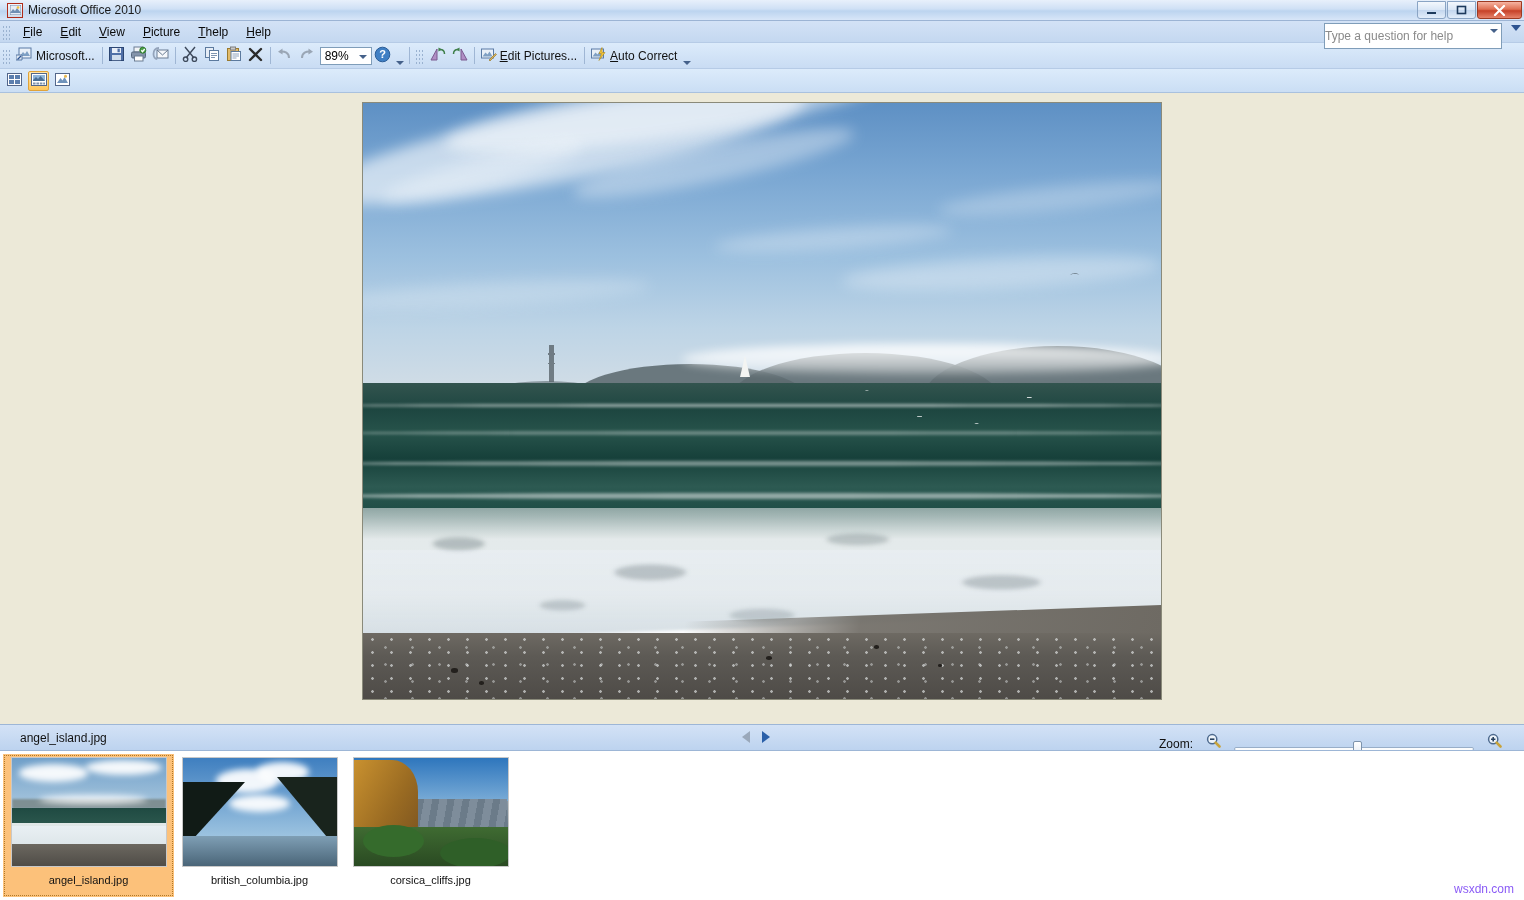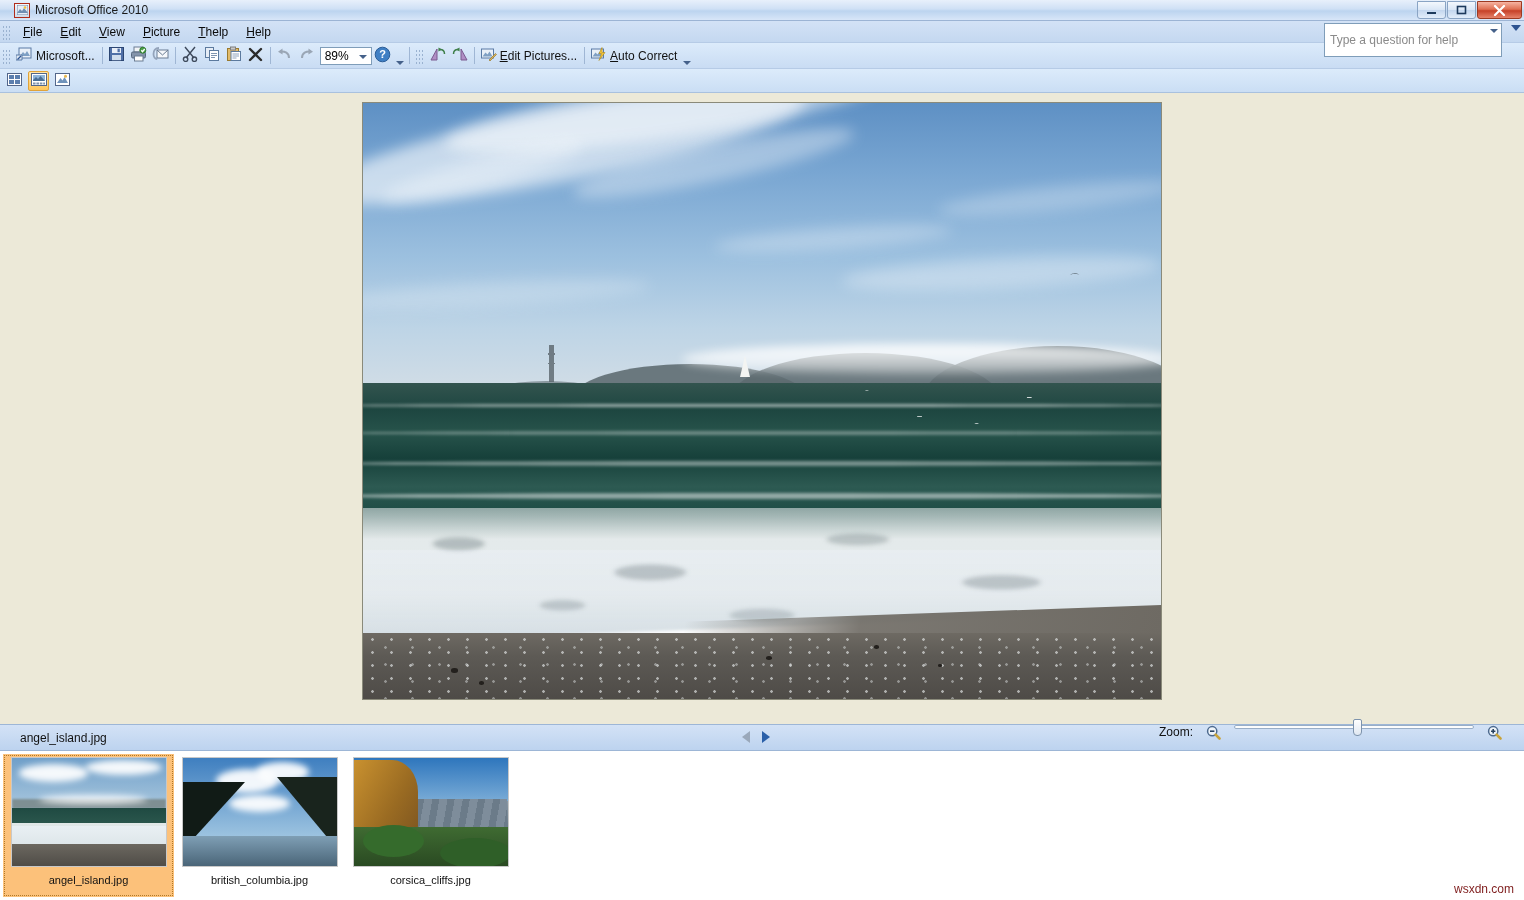--- a/index.html
+++ b/index.html
@@ -16,21 +16,21 @@
     background: #d6e3f5;
     position: relative;
   }
 
   
   .titlebar {
     height: 21px; flex: 0 0 21px;
     background: linear-gradient(to bottom, #e8f0fb 0%, #cfe0f5 45%, #bcd4ef 55%, #d8e6f8 100%);
     border-bottom: 1px solid #9cb4d4;
     display: flex; align-items: center;
-    padding-left: 14px;
+    padding-left: 7px;
     position: relative;
   }
   .title-icon {
     width: 16px; height: 15px;
     border: 1px solid #b02c1a;
     background: linear-gradient(to bottom, #f2f6fb, #cfdcea);
     display: flex; align-items: center; justify-content: center;
     margin-right: 5px;
   }
   .title-icon svg { display: block; }
@@ -70,24 +70,23 @@
     background-size: 3px 4px;
     background-position: 2px 1px;
   }
   .menu-item {
     padding: 3px 9px; font-size: 12px; color: #0a0a0a;
     white-space: nowrap;
   }
   .menu-item u { text-decoration: underline; }
   .help-box {
     position: absolute; right: 22px; top: 2px;
-    width: 178px; height: 34px;
+    width: 178px; height: 26px;
     background: #fff; border: 1px solid #7f9db9;
     display: flex; align-items: center;
-    padding-left: 5px;
   }
   .help-box span { color: #8a8a8a; font-size: 12px; }
   .help-arrow {
     position: absolute; right: 3px; top: 5px;
     width: 0; height: 0;
     border-left: 4px solid transparent; border-right: 4px solid transparent;
     border-top: 4px solid #45618a;
   }
   .menu-scroll {
     position: absolute; right: 3px; top: 4px;
@@ -311,21 +310,21 @@
     border-top: 6px solid transparent; border-bottom: 6px solid transparent;
     border-right: 8px solid #9aa8ba;
   }
   .nav-next {
     width: 0; height: 0;
     border-top: 6px solid transparent; border-bottom: 6px solid transparent;
     border-left: 8px solid #2a5fa8;
   }
   .zoomctl {
     position: absolute; right: 22px; top: 0; height: 26px;
-    display: flex; align-items: flex-start; gap: 13px;
+    display: flex; align-items: flex-end; gap: 13px;
   }
   .zoomctl .lbl { font-size: 12px; color: #111; }
   .track {
     width: 240px; height: 4px; background: #fbfcfd;
     border: 1px solid #98aec8; border-radius: 2px;
     position: relative;
   }
   .thumbh {
     position: absolute; left: 118px; top: -7px;
     width: 9px; height: 17px;
@@ -360,21 +359,21 @@
     border: 1px solid #c8c8c8;
     position: relative; overflow: hidden;
     background: #8fb3d0;
   }
   .thumb-label {
     font-size: 11px; color: #111;
     margin-top: 7px; white-space: nowrap;
   }
   .watermark {
     position: absolute; right: 10px; bottom: 4px;
-    font-size: 12px; color: #7f1d1d;
+    font-size: 12px; color: #8b5cf6;
   }
   .t-band { position: absolute; left:0; width:100%; }
   .t-tri { position: absolute; width:0; height:0; }
   .t-cloud { position:absolute; background: rgba(255,255,255,.92); border-radius:50%; filter: blur(3px); }
   .t-ell { position:absolute; border-radius:50%; }
 </style>
 </head>
 <body>
 
 <div class="app">

